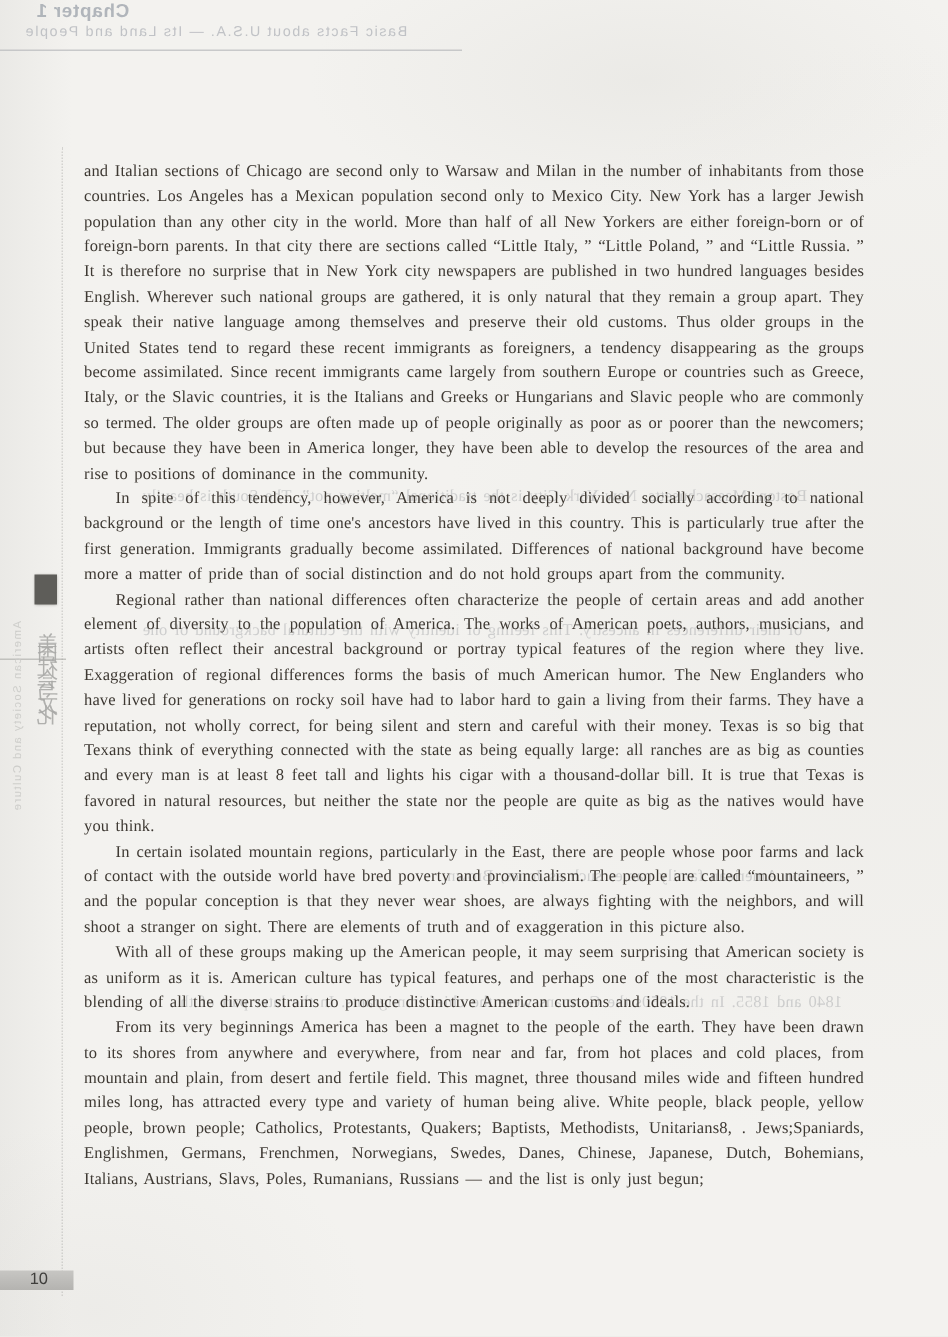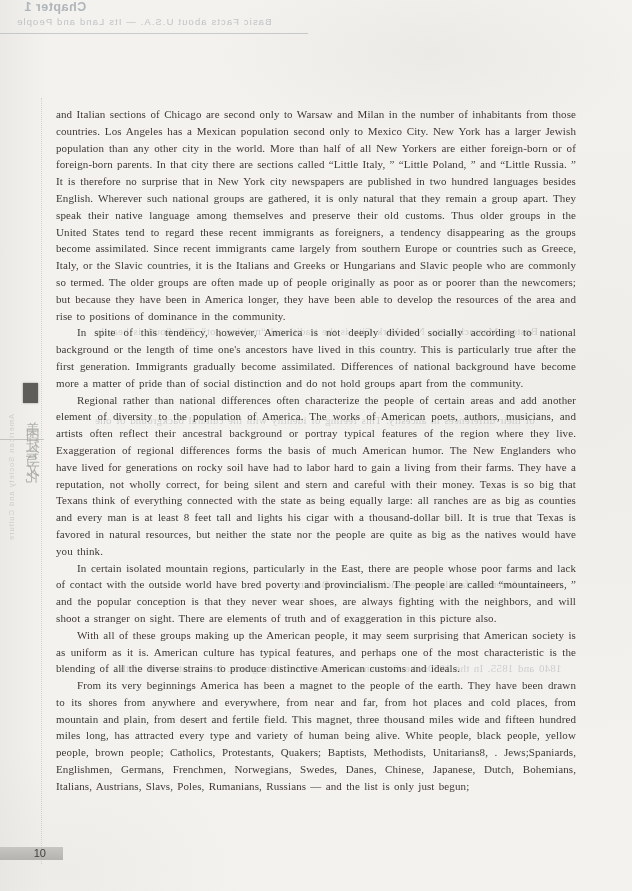--- a/index.html
+++ b/index.html
@@ -93,21 +93,21 @@
     font-size: 11px; line-height: 16.8px;
     color: #3e3933;
     text-align: justify;
     word-spacing: 1.4px; letter-spacing: 0.1px;
   }
   .body-text p { margin: 0; }
   .body-text p.indent { text-indent: 21px; font-family: Liberation Serif, serif; }
 
   
   .pageno-bar {
-    position: absolute; left: 0; top: 847px; width: 63px; height: 13px;
+    position: absolute; left: 0; top: 847px; width: 49px; height: 13px;
     background: linear-gradient(180deg, #c7c6c3, #b4b3b0);
     font-family: "Liberation Sans", sans-serif;
     font-size: 11px; line-height: 13px; color: #3f3e3c;
     text-align: right; box-sizing: border-box; padding-right: 17px;
   }
 </style>
 </head>
 <body>
 
 <div class="page">

